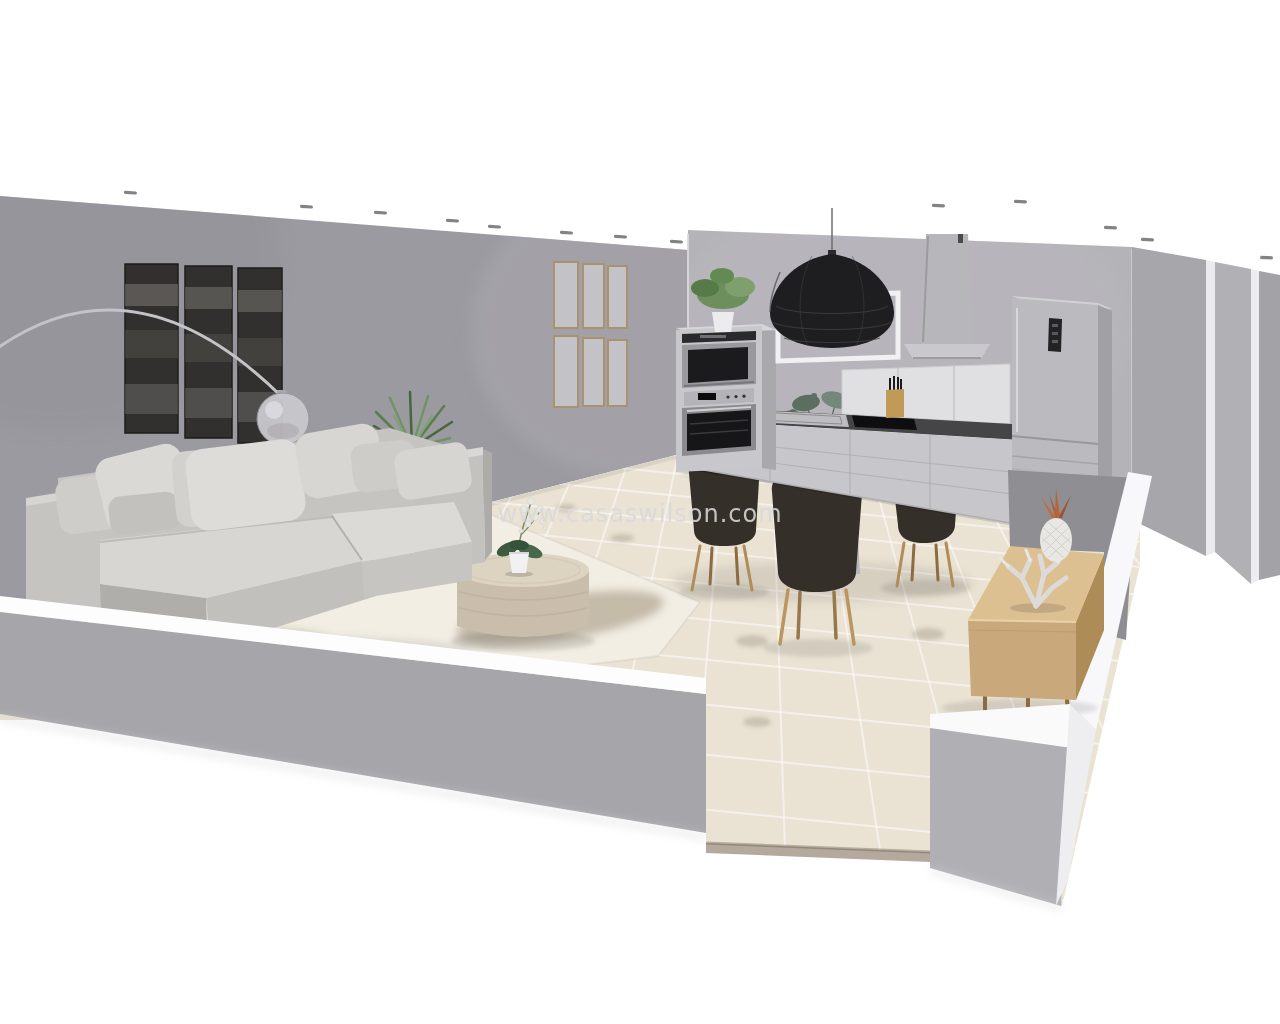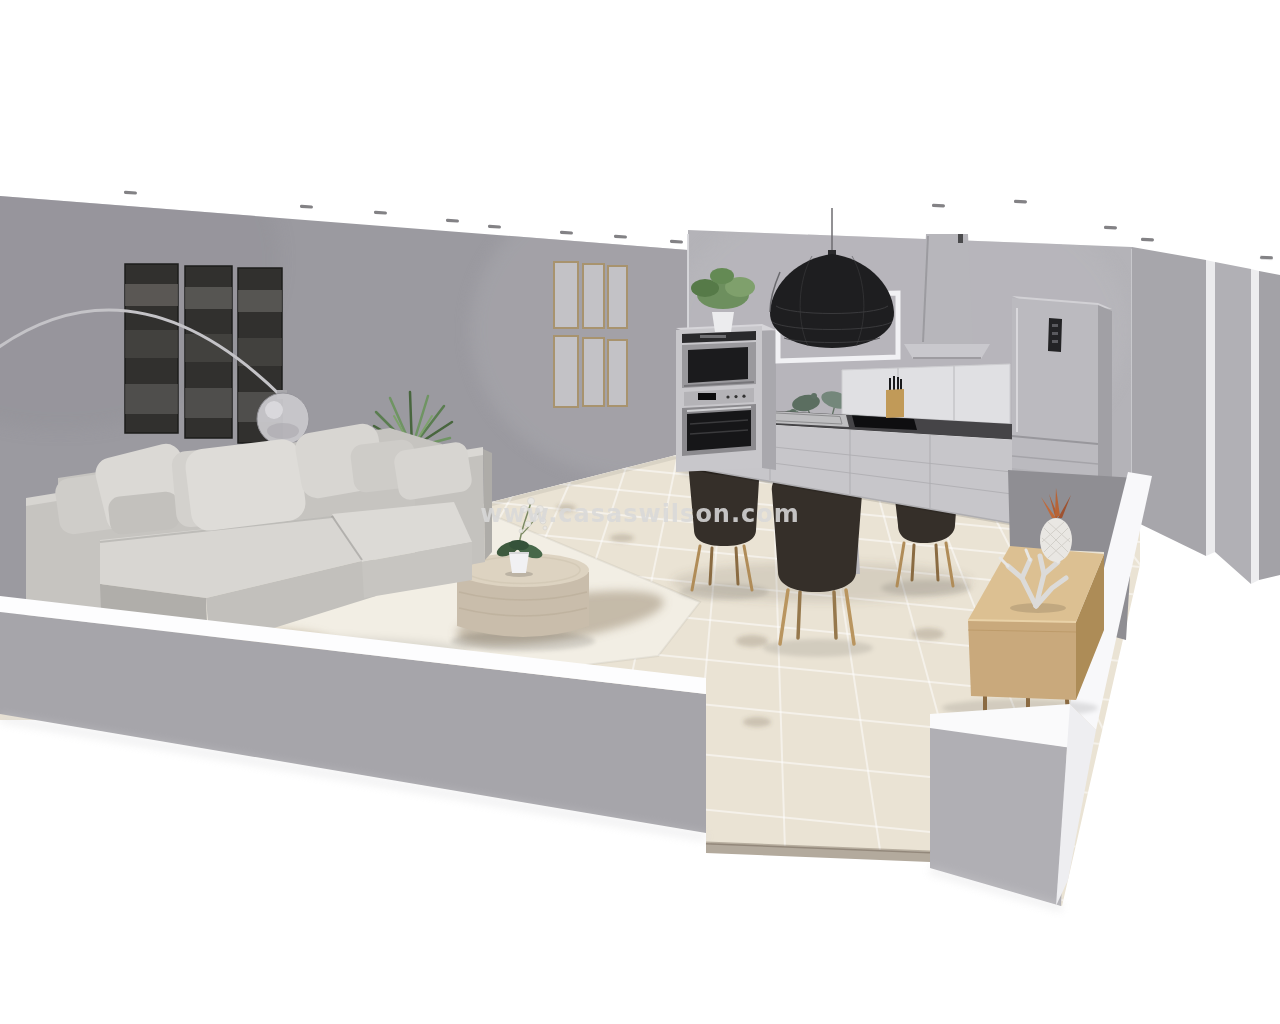--- a/index.html
+++ b/index.html
@@ -1,16 +1,16 @@
 <!DOCTYPE html>
 <html><head>
 <meta charset="utf-8">
 <style>
   html,body{margin:0;padding:0;background:#ffffff;}
-  .stage{width:1280px;height:1024px;position:relative;overflow:hidden;background:#fff;font-weight:bold;}
+  .stage{width:1280px;height:1024px;position:relative;overflow:hidden;background:#fff;}
   svg{display:block;}
   text.wm{font-family:"DejaVu Sans","Liberation Sans",sans-serif;}
 </style>
 </head>
 <body>
 
 <div class="stage">
 <svg width="1280" height="1024" viewBox="0 0 1280 1024">
   <defs>
     <clipPath id="floorClip">

